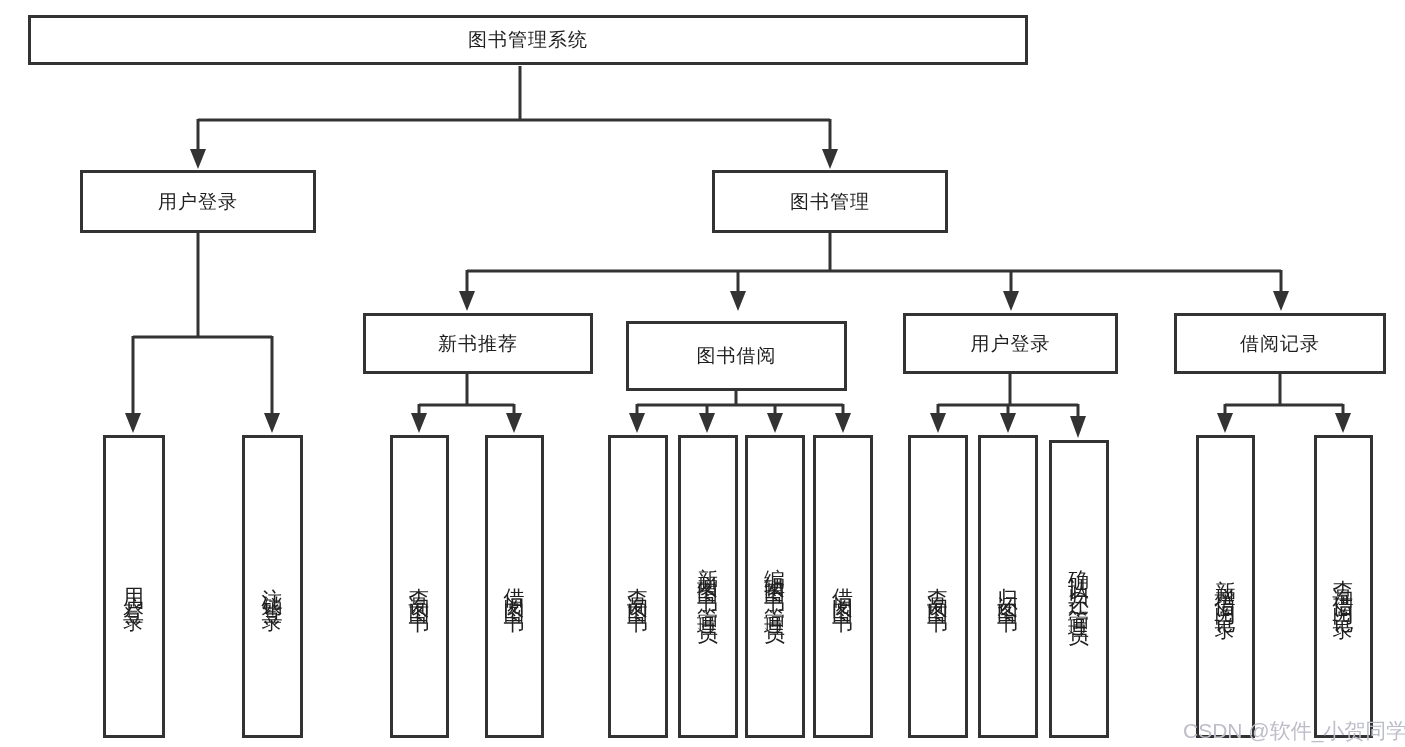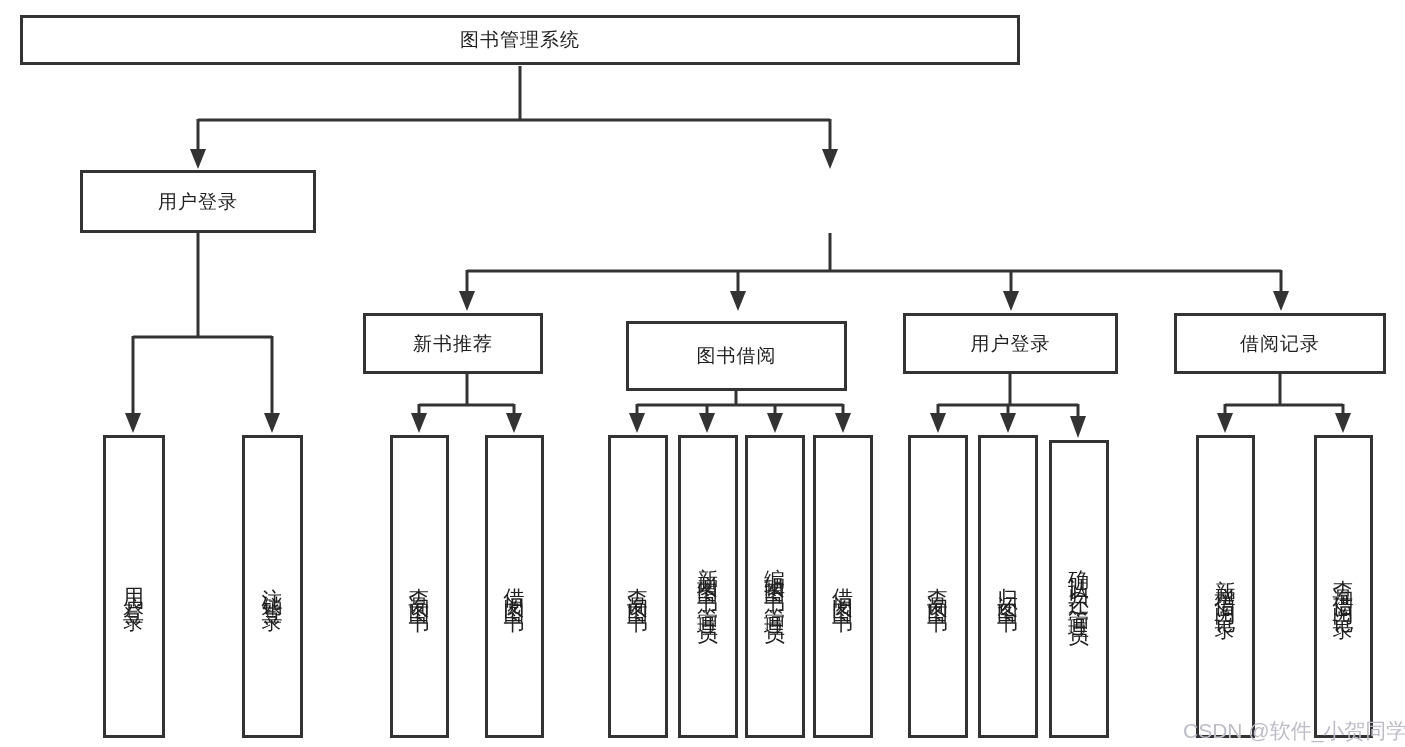--- a/index.html
+++ b/index.html
@@ -99,29 +99,32 @@
       <polygon points="1070,416 1086,416 1078,438"></polygon>
 
     <path d="M1280 374 V406"></path>
     <path d="M1225 405 H1343"></path>
     <path d="M1225 404 V415"></path>
       <polygon points="1217,413 1233,413 1225,433"></polygon>
     <path d="M1343 404 V415"></path>
       <polygon points="1335,413 1351,413 1343,433"></polygon>
   </svg>
 
-  <div class="box" style="left:20px;top:15px;width:1000px;height:50px">
+  <div class="box" style="left:28px;top:15px;width:1000px;height:50px">
     <span>图书管理系统</span>
   </div>
 
   <div class="box" style="left:80px;top:170px;width:236px;height:63px">
     <span>用户登录</span>
   </div>
+  <div class="box" style="left:712px;top:170px;width:236px;height:63px">
+    <span>图书管理</span>
+  </div>
 
-  <div class="box" style="left:363px;top:313px;width:180px;height:61px">
+  <div class="box" style="left:363px;top:313px;width:230px;height:61px">
     <span>新书推荐</span>
   </div>
   <div class="box" style="left:626px;top:321px;width:221px;height:70px">
     <span>图书借阅</span>
   </div>
   <div class="box" style="left:903px;top:313px;width:215px;height:61px">
     <span>用户登录</span>
   </div>
   <div class="box" style="left:1174px;top:313px;width:212px;height:61px">
     <span>借阅记录</span>

